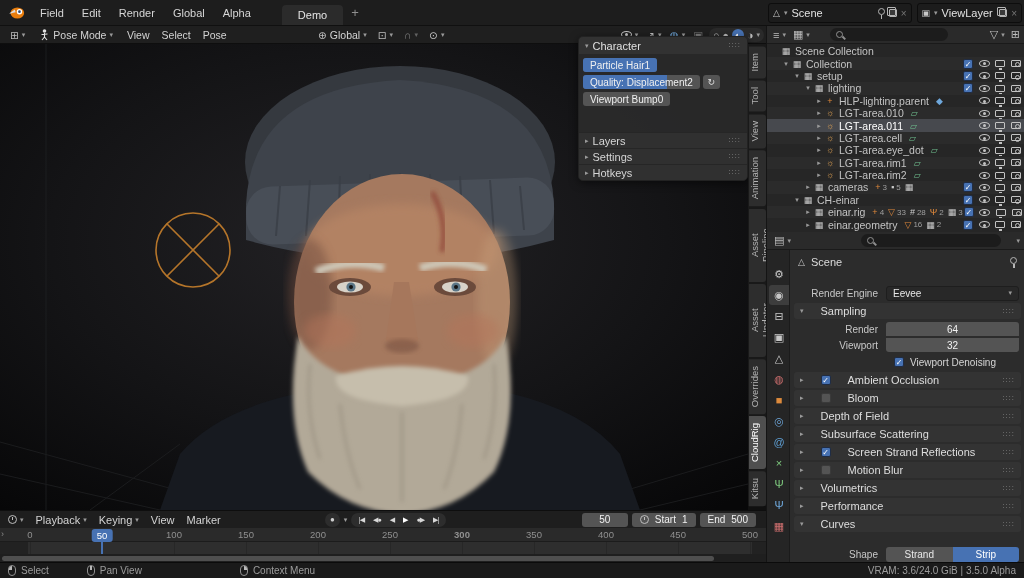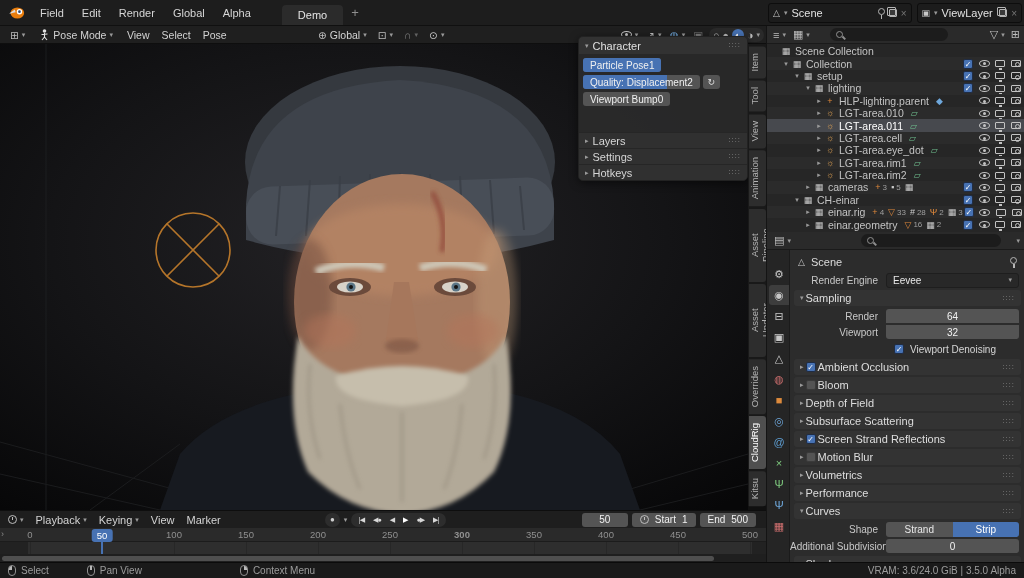--- a/index.html
+++ b/index.html
@@ -125,26 +125,26 @@
   #props { position:absolute; left:0; top:206px; width:258px; height:330px; background:#2c2c2c; overflow:hidden; }
   #props-header { position:relative; height:18px; background:#2a2a2a; border-bottom:1px solid #1a1a1a; display:flex; align-items:center; padding:0 5px; }
   #props-search { width:140px; height:13px; background:#1c1c1c; border-radius:7px; display:flex; align-items:center; padding:0 6px; margin-left:68px; }
   #props-tabs { position:absolute; left:0; top:18px; width:23px; bottom:0; background:#252525; border-right:1px solid #1b1b1b;
     display:flex; flex-direction:column; align-items:stretch; padding-top:14px; gap:1px; }
   .ptab { height:20px; display:flex; align-items:center; justify-content:center; font-size:11px; border-radius:3px 0 0 3px; margin-left:2px; }
   .ptab.active { background:#3d3d3d; }
   #props-main { position:absolute; left:23px; top:18px; right:0; bottom:0; padding:3px 0 0 0; }
   #breadcrumb-row { height:18px; display:flex; align-items:center; padding:0 8px; gap:6px; color:#dcdcdc; }
   #breadcrumb-row .ico-pin { margin-left:auto; }
-  .prow { display:flex; align-items:center; height:16px; margin:1px 6px 1px 0; }
+  .prow { display:flex; align-items:center; height:16px; margin:14px 6px 1px 0; }
   .plabel { width:96px; flex:0 0 96px; text-align:right; padding-right:8px; color:#c8c8c8; font-size:10px; white-space:nowrap; }
   .pfield { flex:1; height:14px; background:#545454; border-radius:3px; display:flex; align-items:center; justify-content:center; font-size:10px; color:#f2f2f2; }
   .pdrop { flex:1; height:15px; background:#282828; border:1px solid #1e1e1e; border-radius:3px; display:flex; align-items:center; padding:0 6px; font-size:10px; color:#e8e8e8; }
   .pdrop .chev { margin-left:auto; }
-  .phead { height:16px; background:#333333; border-radius:3px; margin:2px 4px; display:flex; align-items:center; gap:2px; padding:0 6px; color:#dedede; }
+  .phead { height:16px; background:#333333; border-radius:3px; margin:2px 4px; display:flex; align-items:center; gap:17px; padding:0 6px; color:#dedede; }
   .phead .drag-dots { margin-left:auto; }
   .seg { flex:1; display:flex; }
   .seg .opt { flex:1; height:15px; display:flex; align-items:center; justify-content:center; background:#545454; font-size:10px; color:#e8e8e8; }
   .seg .opt:first-child { border-radius:3px 0 0 3px; }
   .seg .opt:last-child { border-radius:0 3px 3px 0; }
   .seg .opt.sel { background:#4772b3; color:#fff; }
   .check-row { display:flex; align-items:center; gap:6px; height:16px; margin:1px 6px 1px 104px; color:#d6d6d6; font-size:10px; }
 
   
   #statusbar { position:absolute; left:0; top:562px; width:1024px; height:16px; background:#1a1a1a; border-top:1px solid #0b0b0b;
@@ -343,21 +343,21 @@
   <div id="char-panel">
     <div id="char-head">
       <span class="chev">▾</span>
       <span>Character</span>
       <span class="drag-dots" style="margin-left:auto">∷∷</span>
     </div>
     <div id="char-body">
         <div class="slider-row">
           <div class="slider">
             <div class="fill" style="width: 100%;"></div>
-            <span class="lab">Particle Pose</span>
+            <span class="lab">Particle Hair</span>
             <span class="val">1</span>
           </div>
         </div>
         <div class="slider-row">
           <div class="slider">
             <div class="fill" style="width: 72%;"></div>
             <span class="lab">Quality: Displacement</span>
             <span class="val">2</span>
           </div>
           <span class="mini-btn">↻</span>

